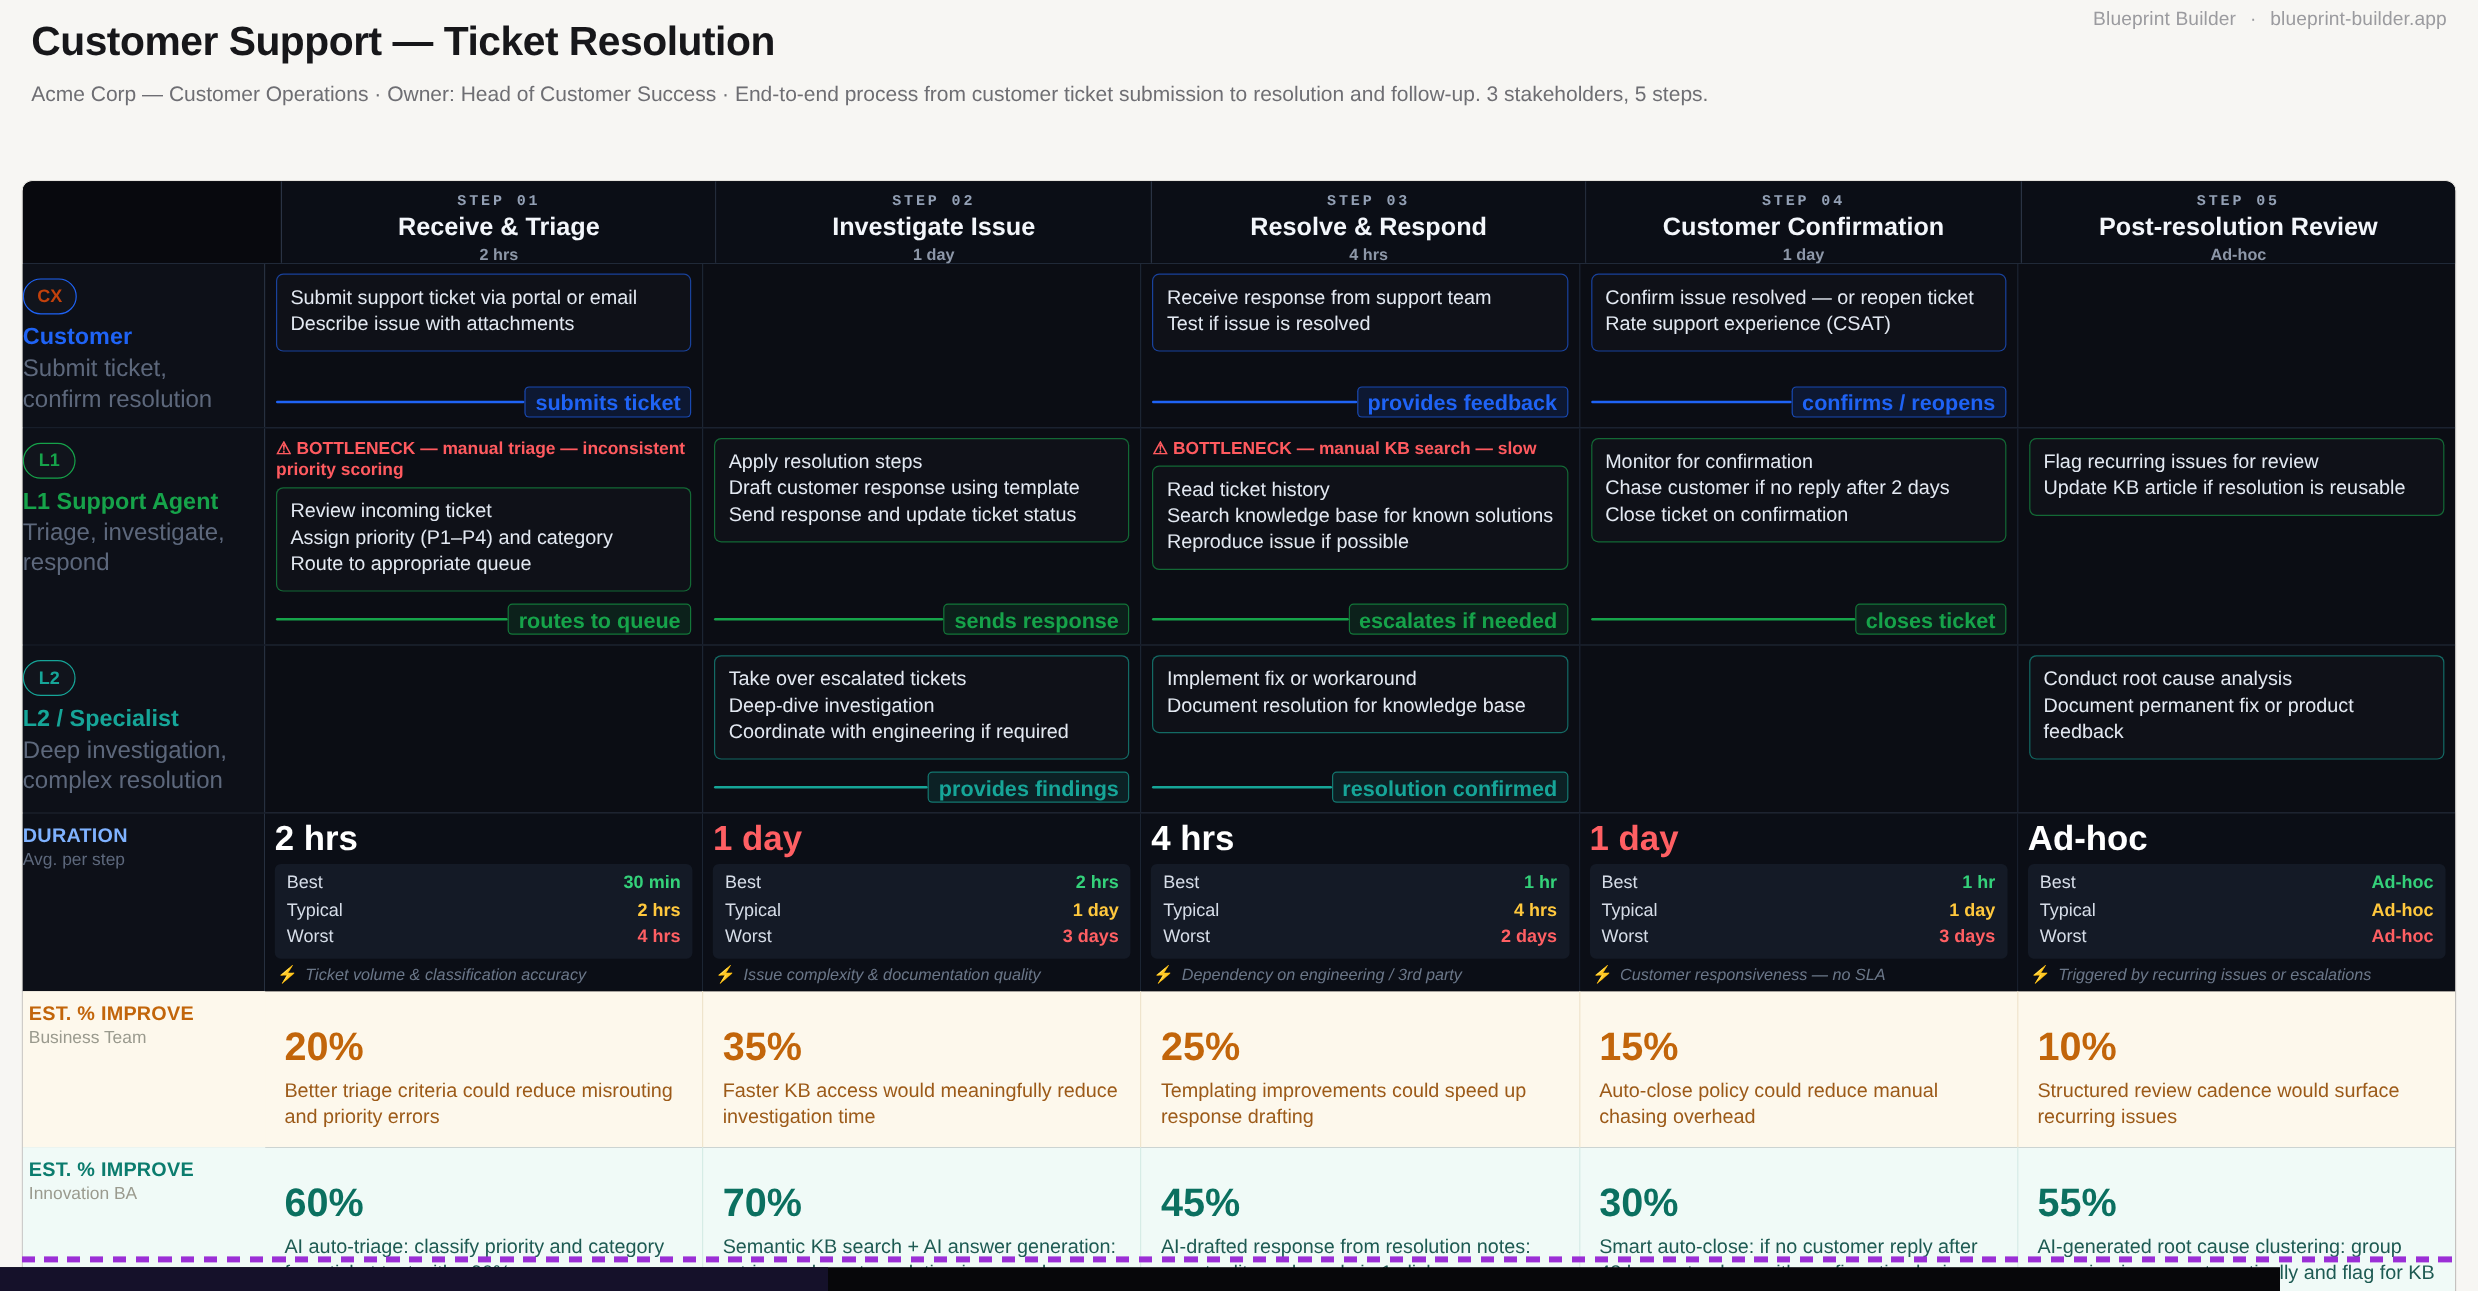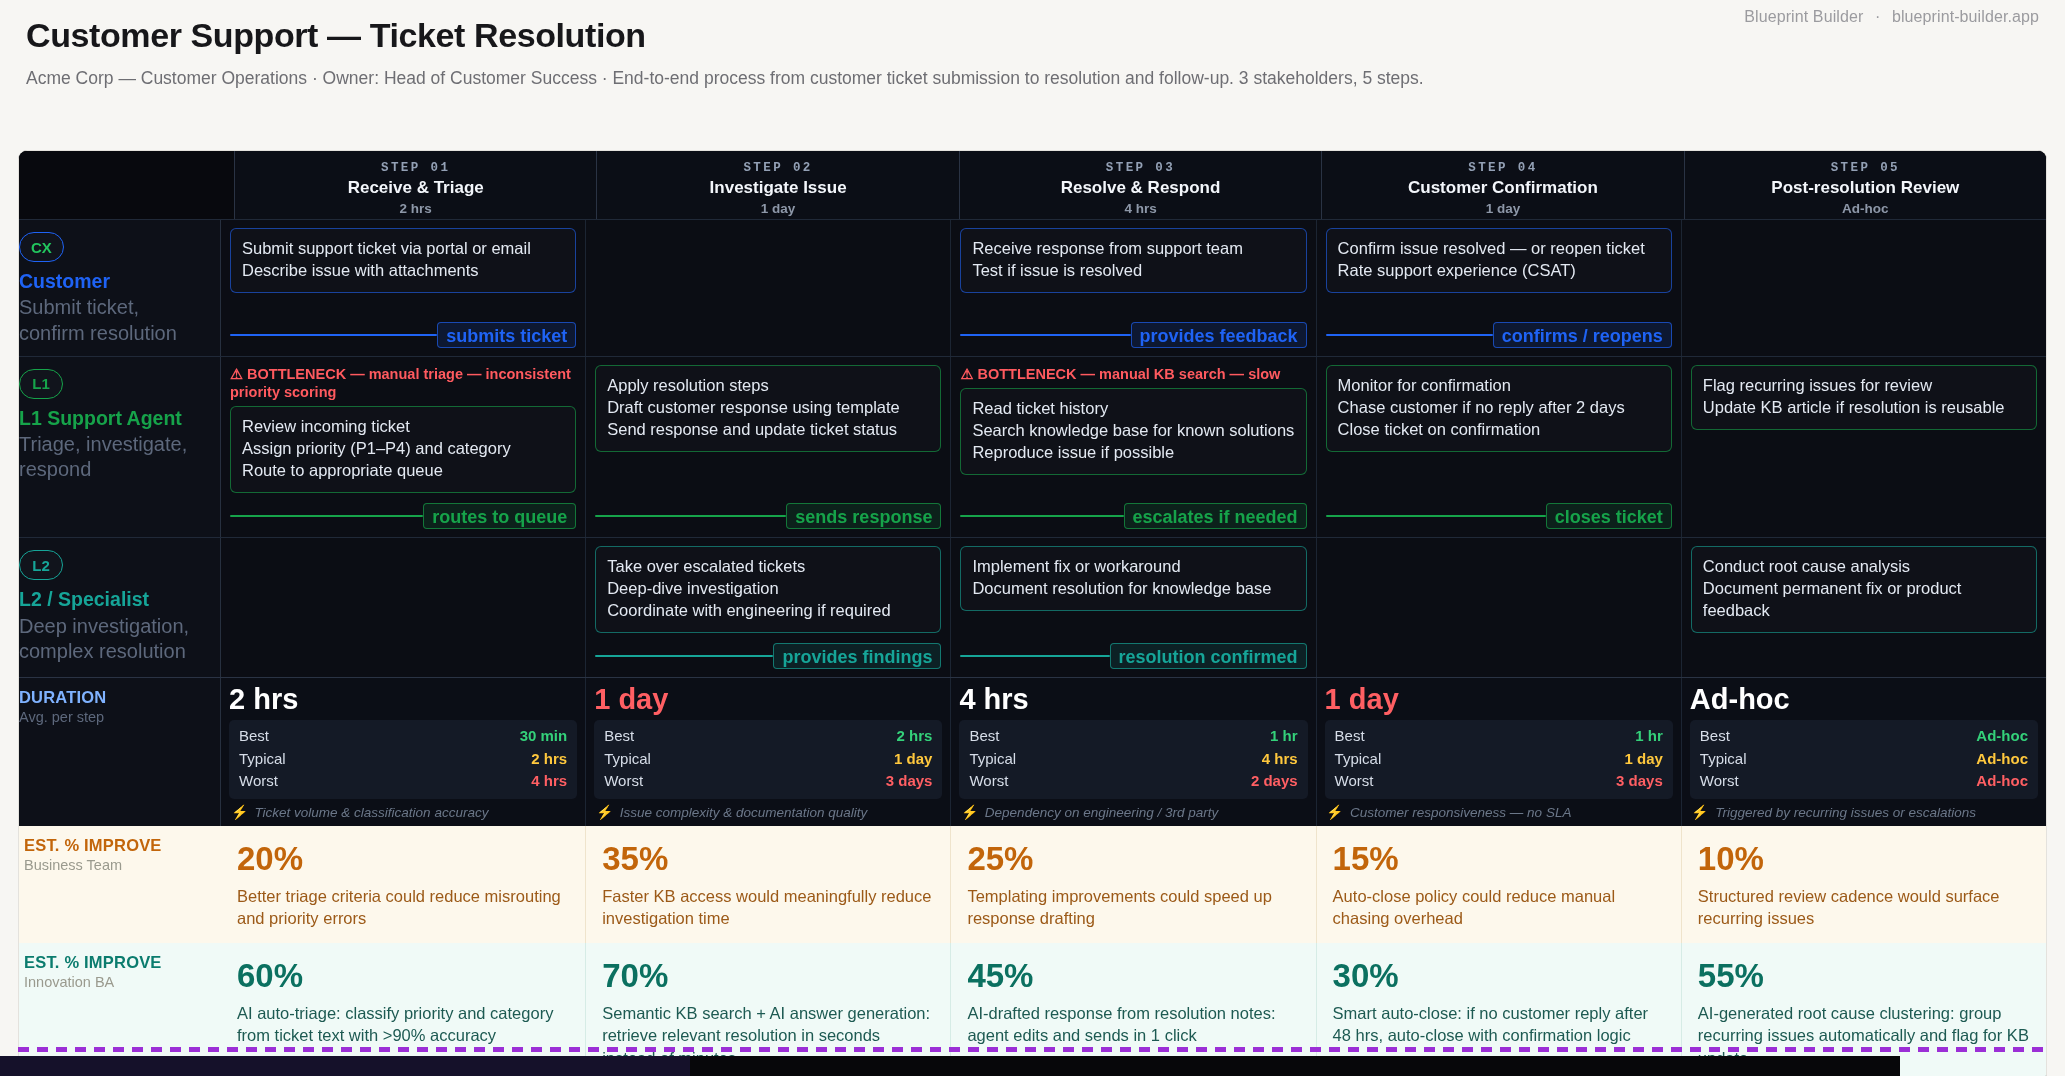--- a/index.html
+++ b/index.html
@@ -67,21 +67,21 @@
   }
   .step-hdr:last-child { border-right: none; }
   .step-num {
     font-family: "Liberation Mono", monospace;
     font-size: 12.5px;
     letter-spacing: 2.4px;
     color: #93a0b5;
     font-weight: 700;
   }
   .step-name {
-    font-size: 17px;
+    font-size: 21px;
     font-weight: 700;
     color: #f3f6fb;
     margin-top: 3px;
     line-height: 1.15;
   }
   .step-dur {
     font-size: 13.5px;
     font-weight: 700;
     color: #8d97a8;
     margin-top: 3px;
@@ -208,21 +208,21 @@
   .bolt { color: #ff7a33; font-style: normal; font-size: 14px; }
 
   
   .imp-row { display: flex; }
   .meta-cell.imp {
     padding: 10px 10px 10px 14px;
     margin-left: -14px;
   }
   .imp-step {
     flex: 1 1 0; min-width: 0;
-    padding: 15px 14px 14px 16px;
+    padding: 28px 14px 14px 16px;
   }
   .imp-pct { font-size: 33px; font-weight: 700; line-height: 1.1; }
   .imp-text { font-size: 16.5px; line-height: 1.36; margin-top: 7px; }
 
   .row-business { background: #fdf8ec; }
   .row-business .meta-cell.imp { background: #fdf8ec; border-left: 5px solid #d9720a; }
   .row-business .imp-step { border-right: 1px solid #efe4cc; }
   .row-business .imp-step:last-child { border-right: none; }
   .row-business .meta-kicker { color: #c2650a; }
   .row-business .meta-sub { color: #9a9a8e; }
@@ -299,21 +299,21 @@
     <div class="step-num">STEP 05</div>
     <div class="step-name">Post-resolution Review</div>
     <div class="step-dur">Ad-hoc</div>
   </div>
       </div>
   </div>
 
   <div id="lanes">
       <div class="lane-row" style="min-height:96px">
     <div class="lane-cell">
-      <div class="lane-badge" style="color:#22c55e;border-color:#1f63f5;text-align:right;">CX</div>
+      <div class="lane-badge" style="color:#c2410c;border-color:#1f63f5;text-align:right;">CX</div>
       <div class="lane-name" style="color:#1f63f5;">Customer</div>
       <div class="lane-desc">Submit ticket, confirm resolution</div>
     </div>
     <div style="display:flex;flex:1 1 0;min-width:0;">
           <div class="lane-step">
             <div class="task-card" style="border-color:#1f63f599;">
               <div class="task-line">Submit support ticket via portal or email</div>
               <div class="task-line">Describe issue with attachments</div>
             </div>
             <div class="handoff">

